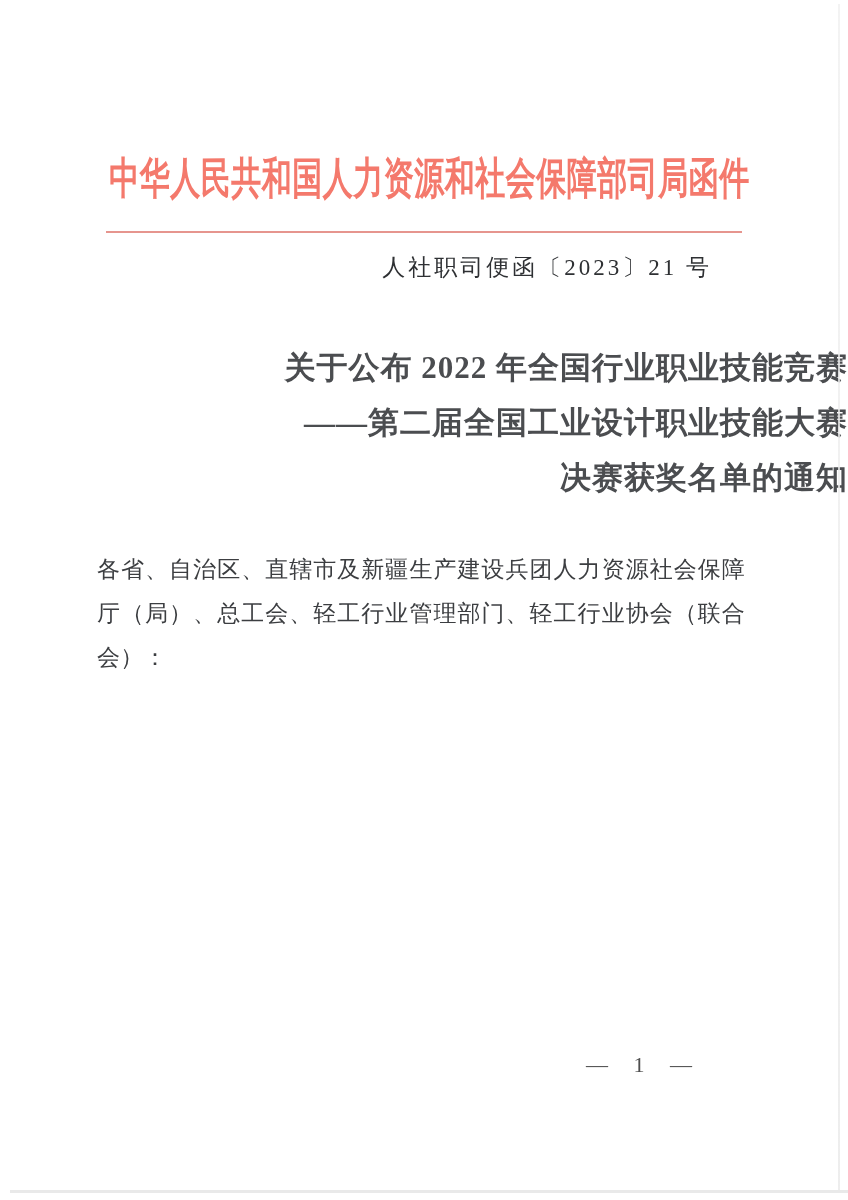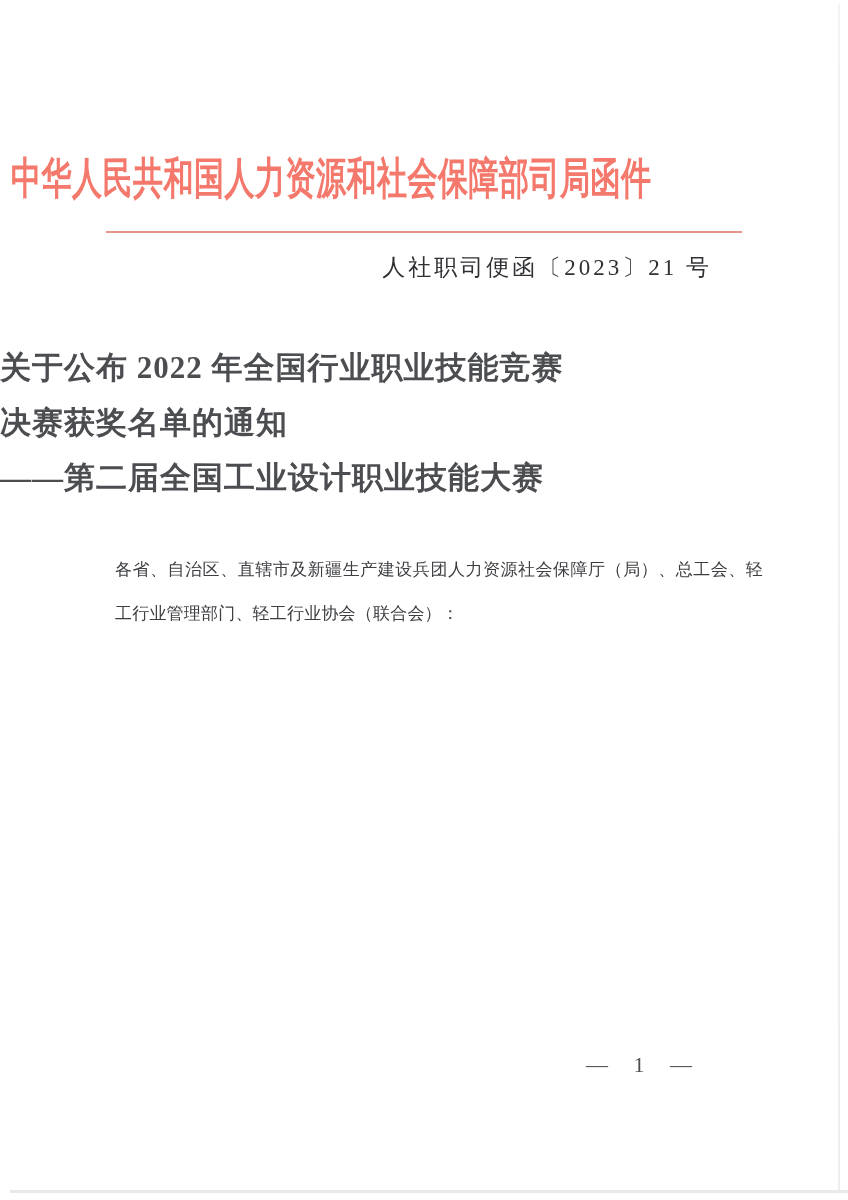--- a/index.html
+++ b/index.html
@@ -17,47 +17,47 @@
   .scan-edge-right {
     position: absolute; top: 4px; bottom: 10px; right: 8px; width: 2px;
     background: linear-gradient(#f0f0f0, #e9e9e9); opacity: .8;
   }
   .scan-edge-bottom {
     position: absolute; left: 10px; right: 0; bottom: 7px; height: 3px;
     background: #e7e7e7; opacity: .9;
   }
   .letterhead {
     position: absolute; top: 148px; left: 0; right: 0; height: 60px;
-    line-height: 60px; text-align: left; white-space: nowrap; padding-left: 11px;
+    line-height: 60px; text-align: center; white-space: nowrap; padding-left: 11px;
   }
   .letterhead .stretch {
     display: inline-block;
     transform: scaleY(1.45);
     transform-origin: center;
     font-size: 30px; font-weight: 700; letter-spacing: 0.5px;
     color: var(--letterhead-red, #f4796c);
   }
   .red-rule {
     position: absolute; top: 231px; left: 106px; width: 636px; height: 2px;
     background: var(--rule-red, #e6958e);
   }
   .doc-number {
     position: absolute; top: 252px; right: 136px;
     font-size: 23px; letter-spacing: 3px;
     color: #2e3033; white-space: nowrap; text-align: right;
   }
   .doc-title {
     position: absolute; top: 340px; left: 0; right: 0;
-    text-align: left; font-weight: 700; font-size: 31px;
+    text-align: right; font-weight: 700; font-size: 31px;
     line-height: 55px; color: var(--title-gray, #4b4d50);
     letter-spacing: 1px;
   }
   .doc-body {
-    position: absolute; top: 548px; left: 115px; width: 648px;
-    font-size: 17px; line-height: 44px;
+    position: absolute; top: 548px; left: 97px; width: 648px;
+    font-size: 23px; line-height: 44px;
     color: var(--body-gray, #3c3e41);
     text-align: justify; text-justify: inter-ideograph;
     letter-spacing: 0.2px;
   }
   .doc-body p { margin: 0; }
   .doc-body p.indent { text-indent: 2em; }
   .page-number {
     position: absolute; top: 1052px; right: 146px;
     font-size: 22px; color: #4e4e4e;
     letter-spacing: 10px; white-space: nowrap;
@@ -71,22 +71,22 @@
   <div class="letterhead">
     <span class="stretch">中华人民共和国人力资源和社会保障部司局函件</span>
   </div>
 
   <div class="red-rule"></div>
 
   <div class="doc-number">人社职司便函〔2023〕21 号</div>
 
   <div class="doc-title">
     <div>关于公布 2022 年全国行业职业技能竞赛</div>
+    <div>——第二届全国工业设计职业技能大赛</div>
     <div>决赛获奖名单的通知</div>
-    <div>——第二届全国工业设计职业技能大赛</div>
   </div>
 
   <div class="doc-body">
     <p class="salutation">各省、自治区、直辖市及新疆生产建设兵团人力资源社会保障厅（局）、总工会、轻工行业管理部门、轻工行业协会（联合会）：</p>
   </div>
 
   <div class="page-number">— 1 —</div>
 
   <div class="scan-edge-right"></div>
   <div class="scan-edge-bottom"></div>

